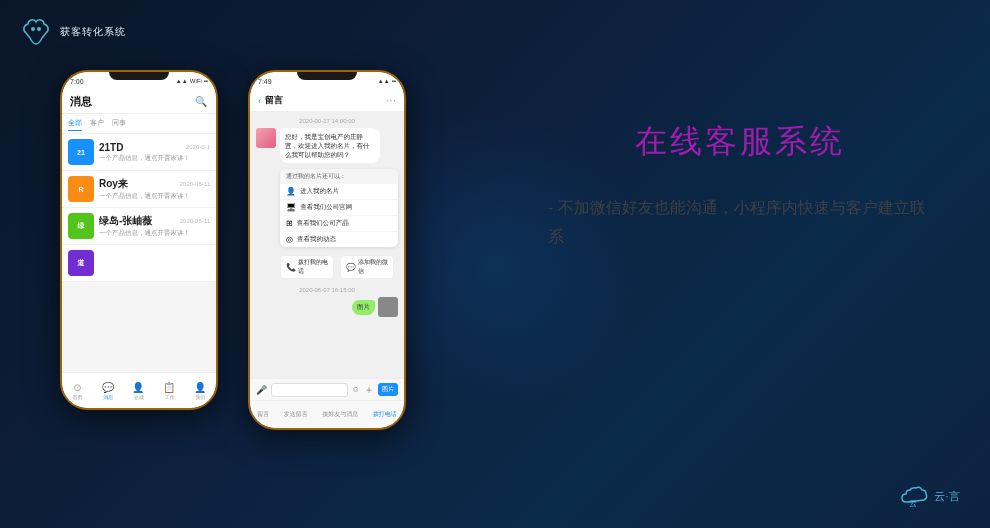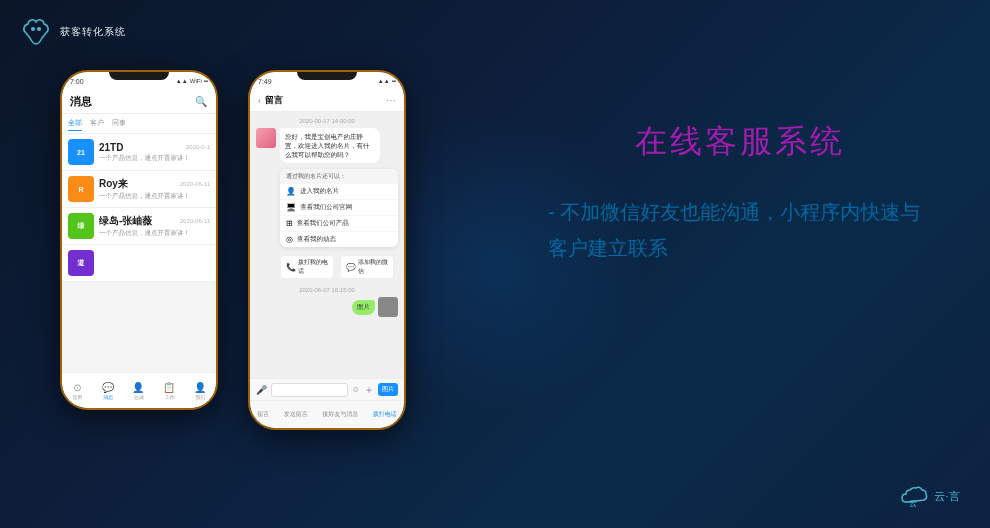--- a/index.html
+++ b/index.html
@@ -364,22 +364,22 @@
       color: #a21caf;
       letter-spacing: 3px;
       margin-bottom: 30px;
       text-align: center;
     }
 
     .feature-list {
       list-style: none;
     }
     .feature-item {
-      color: #0369a1;
-      font-size: 20px;
+      color: #404040;
+      font-size: 16px;
       line-height: 1.8;
       margin-bottom: 14px;
       padding-left: 8px;
     }
 
     
     .bottom-logo {
       position: absolute;
       bottom: 20px;
       right: 30px;

